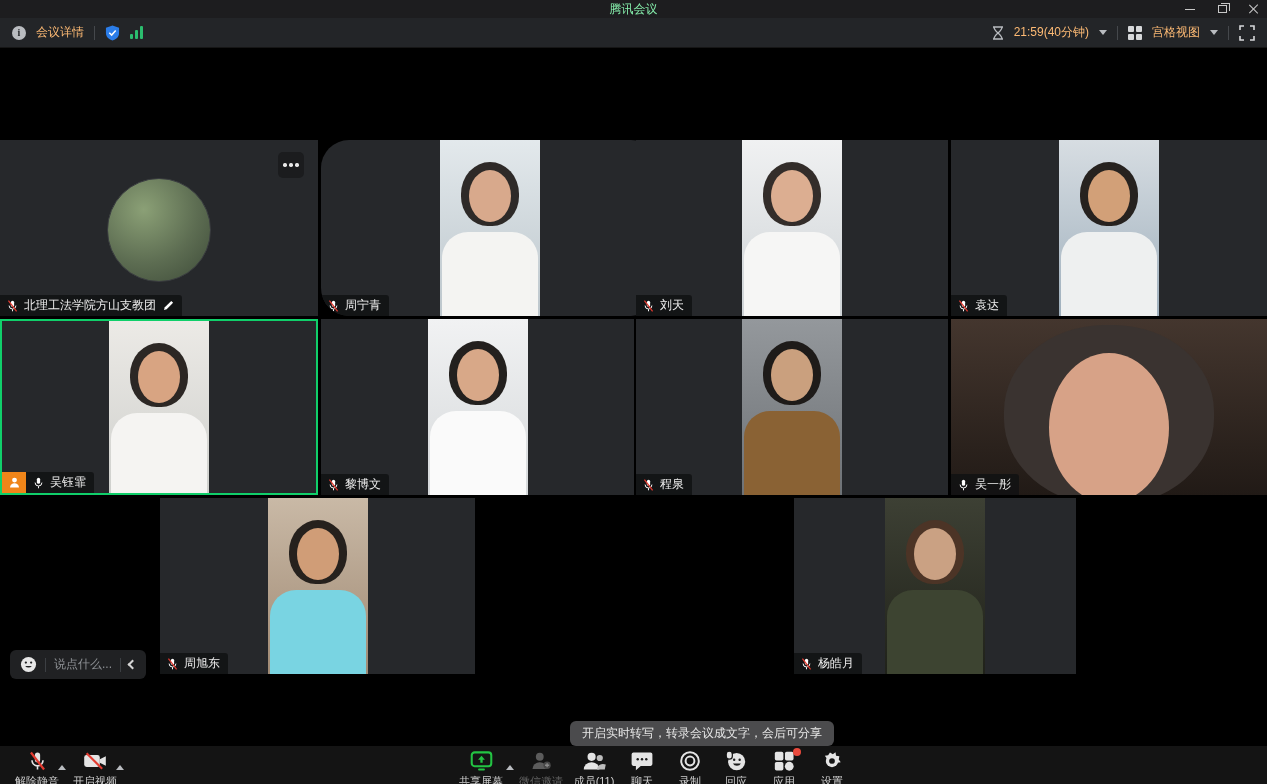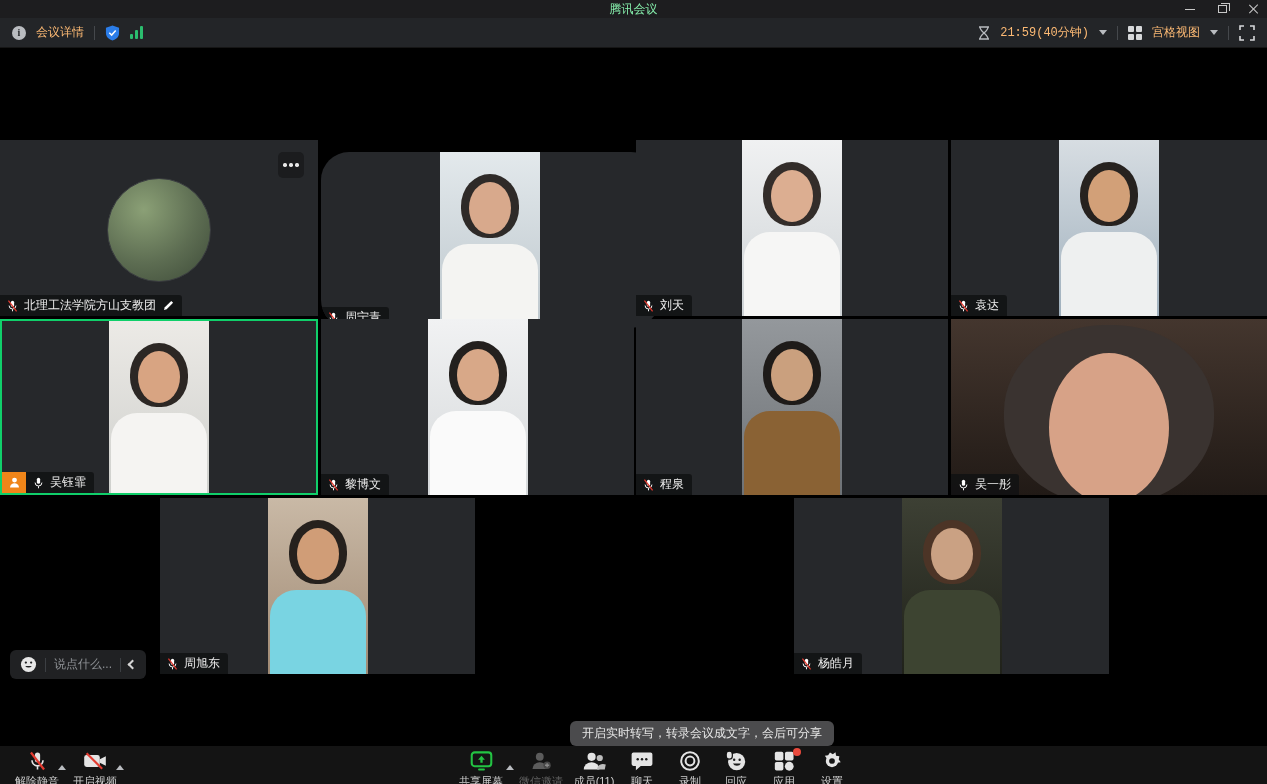--- a/index.html
+++ b/index.html
@@ -23,21 +23,21 @@
   .ic-close { position:relative; width:10px; height:10px; }
   .ic-close::before,.ic-close::after { content:""; position:absolute; left:4px; top:-1px; width:1.4px; height:12px; background:#c8c8c8; }
   .ic-close::before { transform:rotate(45deg);} .ic-close::after { transform:rotate(-45deg);}
   
   .topbar {
     position:absolute; left:0; top:18px; width:100%; height:30px;
     background:#232528; display:flex; align-items:center; padding:0 12px;
     border-bottom:1px solid #161616;
   }
   .tb-left, .tb-right { display:flex; align-items:center; gap:10px; }
-  .tb-right { margin-left:auto;font-family:Liberation Mono, monospace; }
+  .tb-right { margin-left:auto; }
   .vdiv { width:1px; height:14px; background:#45484c; }
   .info-dot { width:14px; height:14px; border-radius:50%; background:#b9bcc0; color:#232528; font-size:10px; font-weight:bold; display:flex; align-items:center; justify-content:center; font-family:"Liberation Serif",serif; }
   .tb-label { color:#fdba74; }
   .sig { display:flex; align-items:flex-end; gap:2px; height:13px; }
   .sig i { width:3px; background:#2bbd6e; border-radius:1px; display:block; }
   .sig i:nth-child(1){height:5px;} .sig i:nth-child(2){height:9px;} .sig i:nth-child(3){height:13px;}
   .chev-down { width:0; height:0; border-left:4px solid transparent; border-right:4px solid transparent; border-top:5px solid #b9bcc0; }
   .grid-ic { display:grid; grid-template-columns:6px 6px; grid-template-rows:6px 6px; gap:2px; }
   .grid-ic i { background:#d6d8da; border-radius:1px; }
   
@@ -196,21 +196,21 @@
             <path d="M3.8 7.5a4.2 4.2 0 0 0 8.4 0" stroke="#fff" stroke-width="1.2" fill="none"></path>
             <line x1="8" y1="12" x2="8" y2="14.5" stroke="#fff" stroke-width="1.2"></line>
             <line x1="3" y1="1.5" x2="13" y2="14.5" stroke="#e23b30" stroke-width="1.6"></line>
           </svg>
         <span>北理工法学院方山支教团</span>
         <svg class="pencil" width="11" height="11" viewBox="0 0 12 12">
             <path d="M1 11 L2 8 L9 1 L11 3 L4 10 Z" fill="#fff"></path>
           </svg>
       </div>
     </div>
-    <div class="tile" style="left:321px;top:104px;width:338px;border-radius:28px;">
+    <div class="tile" style="left:321px;top:92px;width:338px;border-radius:28px;">
       <div class="video portrait v1">
           <div class="hair"></div>
           <div class="head"></div>
           <div class="body"></div>
         </div>
       <div class="nameplate">
         <svg class="mic" width="13" height="14" viewBox="0 0 16 16">
             <rect x="6" y="1.5" width="4" height="7.5" rx="2" fill="#fff"></rect>
             <path d="M3.8 7.5a4.2 4.2 0 0 0 8.4 0" stroke="#fff" stroke-width="1.2" fill="none"></path>
             <line x1="8" y1="12" x2="8" y2="14.5" stroke="#fff" stroke-width="1.2"></line>
@@ -329,21 +329,21 @@
       <div class="nameplate">
         <svg class="mic" width="13" height="14" viewBox="0 0 16 16">
             <rect x="6" y="1.5" width="4" height="7.5" rx="2" fill="#fff"></rect>
             <path d="M3.8 7.5a4.2 4.2 0 0 0 8.4 0" stroke="#fff" stroke-width="1.2" fill="none"></path>
             <line x1="8" y1="12" x2="8" y2="14.5" stroke="#fff" stroke-width="1.2"></line>
             <line x1="3" y1="1.5" x2="13" y2="14.5" stroke="#e23b30" stroke-width="1.6"></line>
           </svg>
         <span>周旭东</span>
       </div>
     </div>
-    <div class="tile" style="left:794px;top:450px;width:315px;">
+    <div class="tile" style="left:794px;top:450px;width:282px;">
       <div class="video portrait v10">
           <div class="hair"></div>
           <div class="head"></div>
           <div class="body"></div>
         </div>
       <div class="nameplate">
         <svg class="mic" width="13" height="14" viewBox="0 0 16 16">
             <rect x="6" y="1.5" width="4" height="7.5" rx="2" fill="#fff"></rect>
             <path d="M3.8 7.5a4.2 4.2 0 0 0 8.4 0" stroke="#fff" stroke-width="1.2" fill="none"></path>
             <line x1="8" y1="12" x2="8" y2="14.5" stroke="#fff" stroke-width="1.2"></line>

